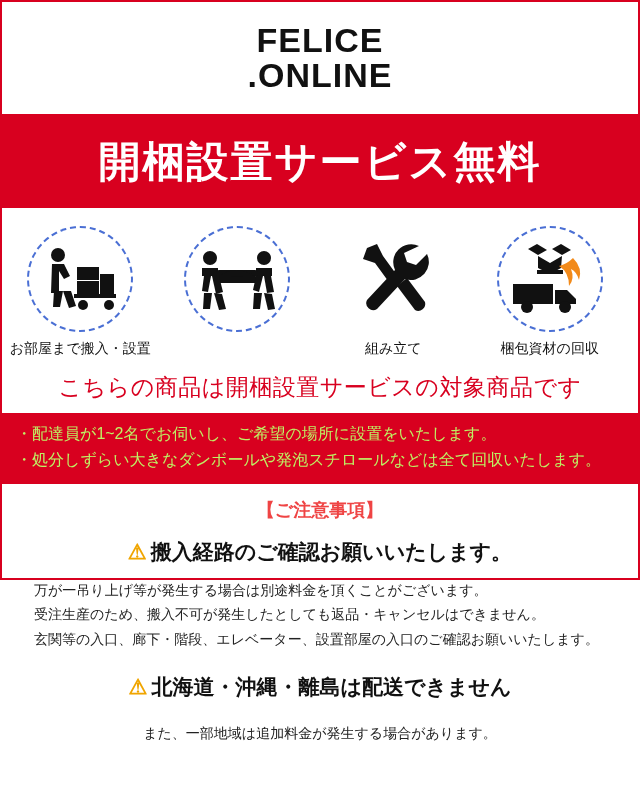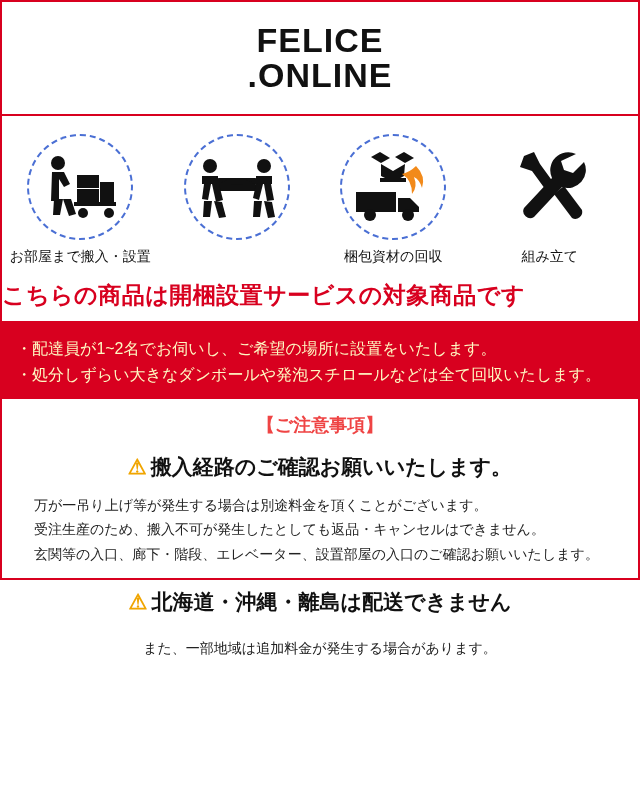--- a/index.html
+++ b/index.html
@@ -84,33 +84,33 @@
   .circle.nodash { border: none; }
   .icon-label {
     margin-top: 8px;
     font-size: 14px;
     color: #111;
     white-space: nowrap;
   }
 
   
   .lead {
-    text-align: left;
+    text-align: center;
     font-size: 23px;
-    font-weight: bold;
+    font-weight: normal;
     color: #d8001f;
     padding: 8px 0 10px 0;
     letter-spacing: 0.5px;
   }
 
   
   .red-block {
     background: #d8001f;
-    color: #fef9c3;
-    padding: 15px 14px 11px 14px;
+    color: #bef264;
+    padding: 8px 14px 11px 14px;
   }
   .red-block .bl {
     font-size: 16px;
     line-height: 1.62;
     white-space: nowrap;
   }
 
   
   .notice {
     padding: 14px 16px 0 16px;
@@ -163,20 +163,23 @@
 
 <div class="page">
 
   <div class="logo-band">
     <div class="logo">
       <span class="l1">FELICE</span>
       <span class="l2">.ONLINE</span>
     </div>
   </div>
 
+  <div class="banner">
+    <div class="banner-text">開梱設置サービス無料</div>
+  </div>
 
   <div class="icons">
 
     <div class="icon-item">
       <div class="circle">
         <svg width="78" height="66" viewBox="0 0 78 66" aria-hidden="true">
           <g fill="#111">
             <circle cx="17" cy="9" r="7"></circle>
             <path d="M11 18 l12 0 l6 12 l-6 3 l-5 -8 l0 22 l-8 0 z"></path>
             <path d="M13 45 l9 0 l-3 16 l-7 0 z"></path>
@@ -212,51 +215,51 @@
             <path d="M70 28 l7 0 l3 16 l-7 1 z"></path>
             <path d="M60 45 l8 0 l-2 16 l-7 0 z"></path>
             <path d="M70 45 l8 1 l3 15 l-7 1 z"></path>
           </g>
         </svg>
       </div>
       <div class="icon-label"></div>
     </div>
 
     <div class="icon-item">
+      <div class="circle nodash">
+        <svg width="80" height="74" viewBox="0 0 80 74" aria-hidden="true">
+          <g fill="#111">
+            <path d="M14 6 l10 -4 l6 12 l16 22 l-8 7 l-16 -22 l-12 -4 z"></path>
+            <path d="M44 44 l10 -8 l18 24 a7 7 0 0 1 -10 8 z"></path>
+            <path d="M66 4 a18 18 0 0 0 -24 24 l-28 30 a7 7 0 0 0 10 9 l28 -30 a18 18 0 0 0 22 -25 l-11 11 l-9 -3 l-3 -9 z"></path>
+          </g>
+        </svg>
+      </div>
+      <div class="icon-label">組み立て</div>
+    </div>
+
+    <div class="icon-item">
       <div class="circle">
         <svg width="86" height="78" viewBox="0 0 86 78" aria-hidden="true">
           <g fill="#111">
             <path d="M30 4 l10 6 l-9 5 l-10 -6 z"></path>
             <path d="M54 4 l10 6 l-9 5 l-10 -6 z"></path>
             <path d="M31 16 l12 7 l12 -7 l-1 12 l-11 6 l-12 -6 z"></path>
             <rect x="30" y="30" width="26" height="4"></rect>
             <path d="M6 44 h40 v20 h-40 z"></path>
             <path d="M48 50 h12 l9 9 v5 h-21 z"></path>
             <circle cx="20" cy="67" r="6"></circle>
             <circle cx="58" cy="67" r="6"></circle>
           </g>
           <path d="M66 18 q10 10 6 22 q-2 -8 -8 -11 q4 10 -2 17 q0 -14 -10 -20 q8 -2 14 -8 z" fill="#f28a1a"></path>
         </svg>
       </div>
       <div class="icon-label">梱包資材の回収</div>
     </div>
 
-    <div class="icon-item">
-      <div class="circle nodash">
-        <svg width="80" height="74" viewBox="0 0 80 74" aria-hidden="true">
-          <g fill="#111">
-            <path d="M14 6 l10 -4 l6 12 l16 22 l-8 7 l-16 -22 l-12 -4 z"></path>
-            <path d="M44 44 l10 -8 l18 24 a7 7 0 0 1 -10 8 z"></path>
-            <path d="M66 4 a18 18 0 0 0 -24 24 l-28 30 a7 7 0 0 0 10 9 l28 -30 a18 18 0 0 0 22 -25 l-11 11 l-9 -3 l-3 -9 z"></path>
-          </g>
-        </svg>
-      </div>
-      <div class="icon-label">組み立て</div>
-    </div>
-
   </div>
 
   <div class="lead">こちらの商品は開梱設置サービスの対象商品です</div>
 
   <div class="red-block">
     <div class="bl">・配達員が1~2名でお伺いし、ご希望の場所に設置をいたします。</div>
     <div class="bl">・処分しずらい大きなダンボールや発泡スチロールなどは全て回収いたします。</div>
   </div>
 
   <div class="notice">

